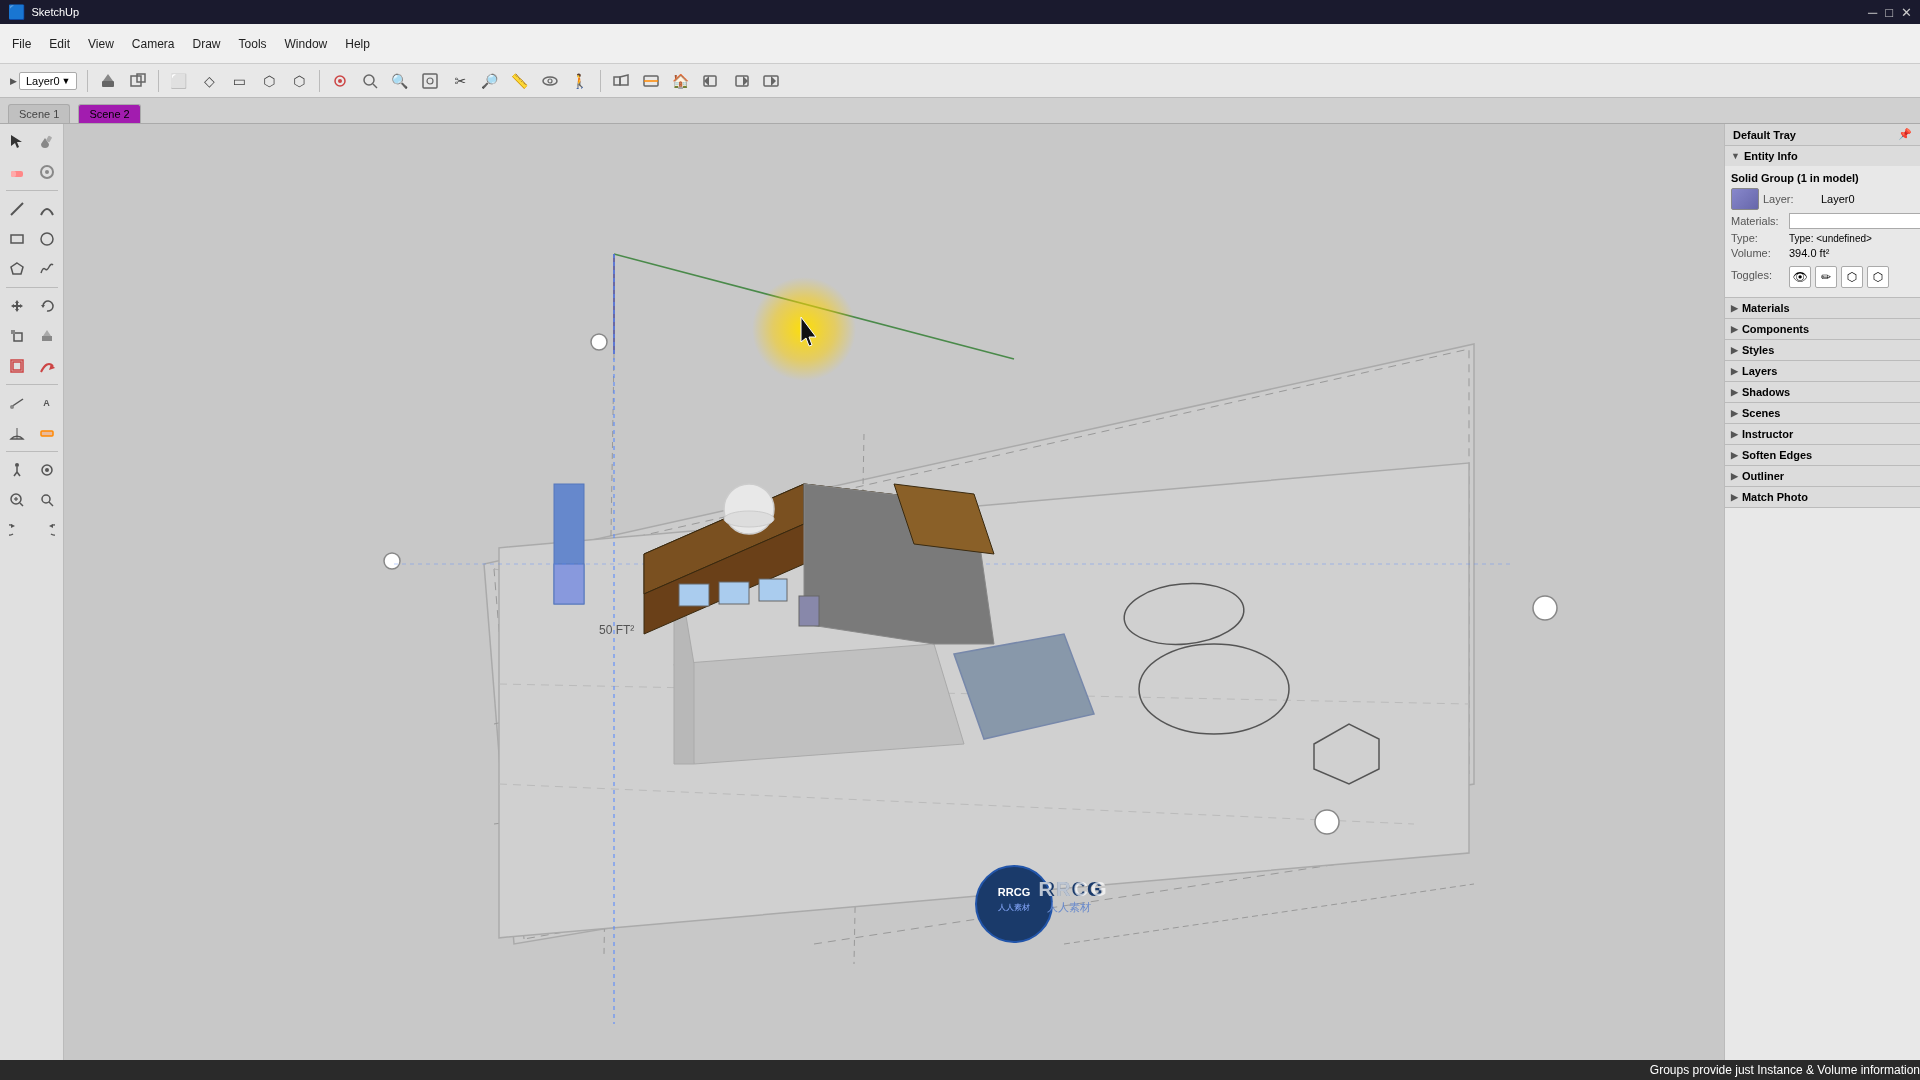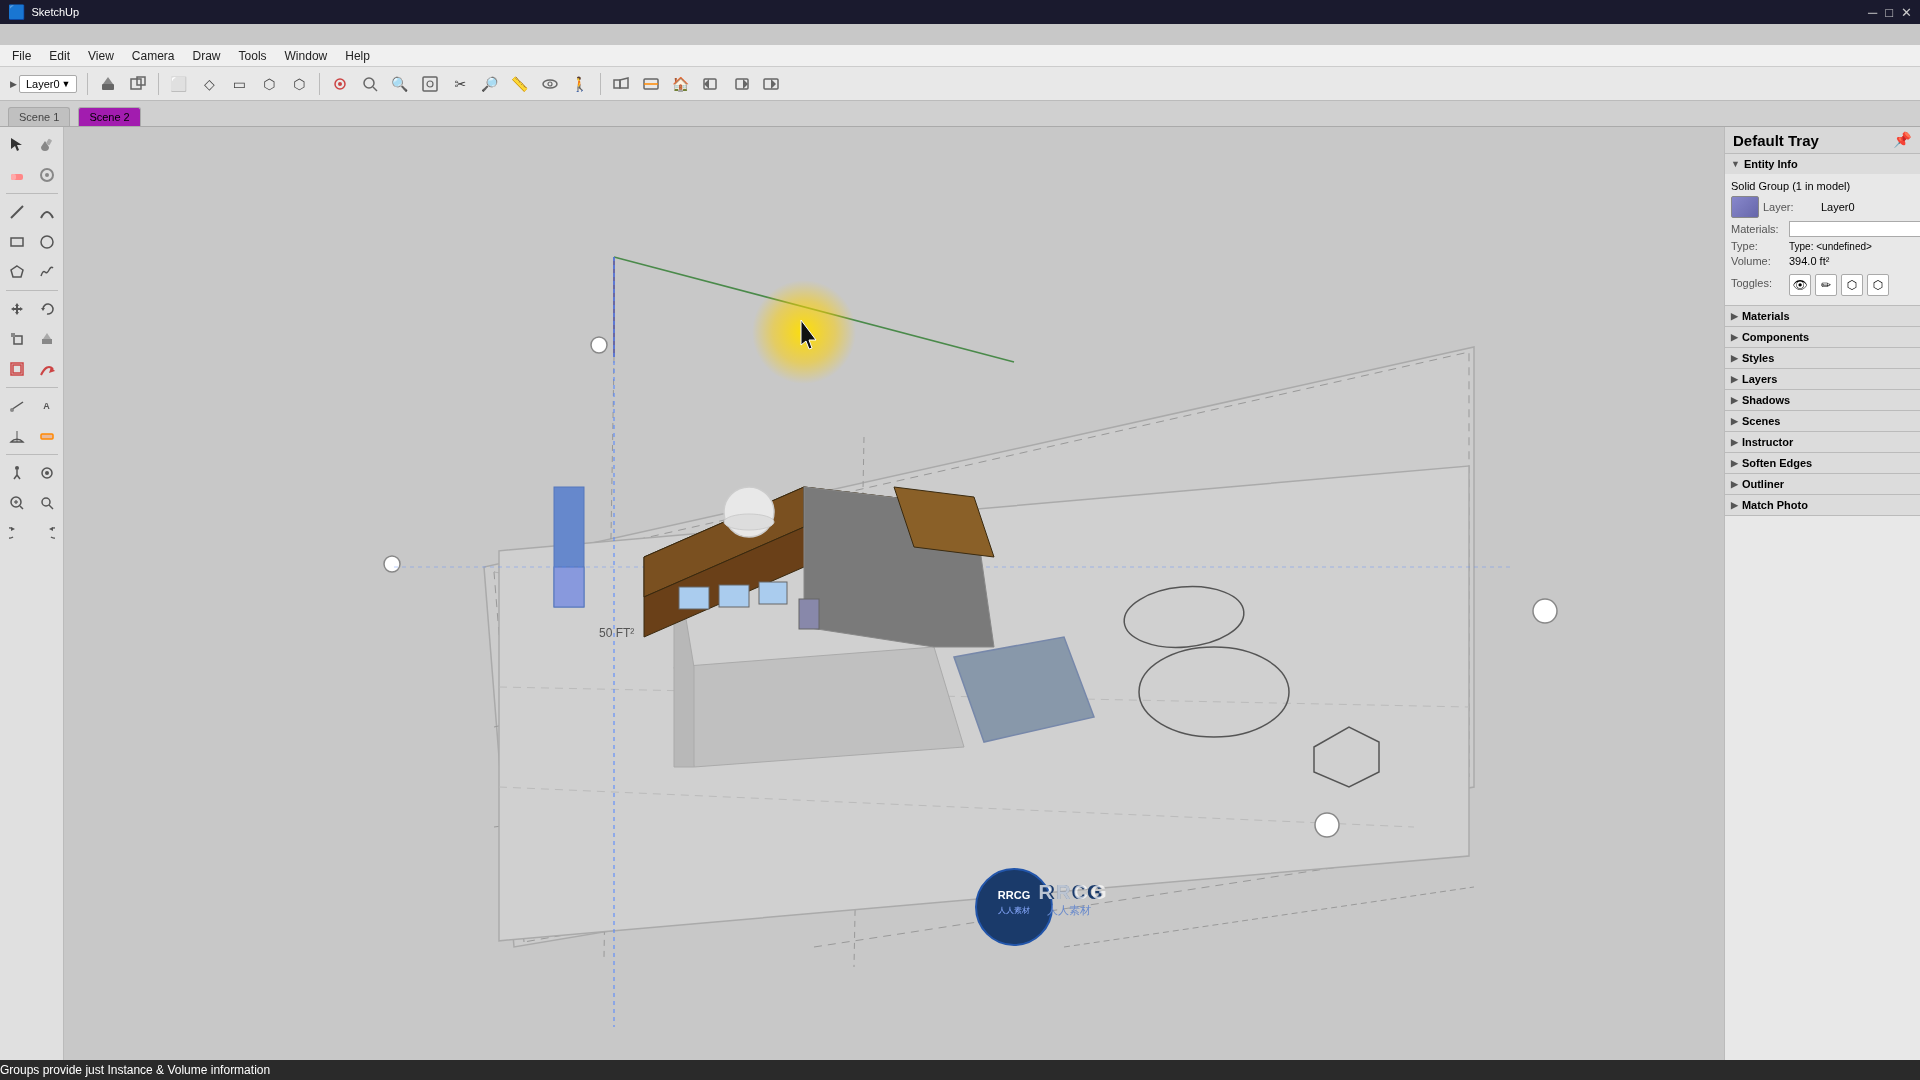--- a/index.html
+++ b/index.html
@@ -10,23 +10,23 @@
       width: 100%; height: 24px; background: #1a1a2e;
       display: flex; align-items: center; justify-content: space-between;
       padding: 0 8px; color: #fff; font-size: 11px;
     }
     #titlebar-left { display: flex; align-items: center; gap: 6px; }
     #titlebar-right { display: flex; gap: 8px; }
     .title-btn { color: #ccc; cursor: pointer; font-size: 13px; }
 
     
     #menubar {
-      width: 100%; height: 22px; background: #f0f0f0;
+      width: 100%; height: 40px; background: #f0f0f0;
       display: flex; align-items: center; padding: 0 4px;
-      border-bottom: 1px solid #ccc; gap: 2px; margin-top: 21px;
+      border-bottom: 1px solid #ccc; gap: 2px;
     }
     .menu-item {
       padding: 2px 8px; font-size: 12px; cursor: pointer;
       color: #222;
     }
 
     
     #toolbar {
       width: 100%; height: 34px; background: #e8e8e8;
       display: flex; align-items: center; padding: 0 6px; gap: 2px;
@@ -80,55 +80,55 @@
     
     .grid-svg { position: absolute; top: 0; left: 0; width: 100%; height: 100%; }
 
     
     #right-panel {
       width: 196px; background: #e8e8e8; border-left: 1px solid #bbb;
       display: flex; flex-direction: column;
     }
     #panel-header {
       display: flex; align-items: center; justify-content: space-between;
-      padding: 4px 8px; background: #d8d8d8; border-bottom: 1px solid #bbb; font-size: 15px; font-weight: bold;
+      padding: 4px 8px; background: #d8d8d8; border-bottom: 1px solid #bbb; font-size: 11px; font-weight: bold;
     }
     .panel-section {
       border-bottom: 1px solid #bbb;
     }
     .panel-section-header {
       display: flex; align-items: center; padding: 4px 6px;
       font-size: 11px; font-weight: bold; cursor: pointer; gap: 4px;
       background: #dcdcdc;
     }
     .section-arrow { font-size: 9px; color: #555; }
 
     
     #entity-info { padding: 6px; font-size: 11px; }
-    .ei-title { font-weight: normal; margin-bottom: 4px; }
+    .ei-title { font-weight: bold; margin-bottom: 4px; }
     .ei-row { display: flex; align-items: center; margin-bottom: 3px; gap: 4px; }
     .ei-label { color: #555; min-width: 54px; }
     .ei-value { flex: 1; }
     .ei-input {
       flex: 1; border: 1px solid #aaa; padding: 1px 3px; font-size: 11px; background: #fff;
     }
     .ei-color-swatch {
       width: 28px; height: 22px; background: linear-gradient(135deg, #8888cc 0%, #6666aa 100%);
       border: 1px solid #888; border-radius: 2px;
     }
     .ei-toggles { display: flex; gap: 4px; margin-top: 4px; }
     .ei-toggle-btn {
       width: 22px; height: 22px; display: flex; align-items: center; justify-content: center;
       border: 1px solid #aaa; background: #fff; cursor: pointer; font-size: 12px; border-radius: 2px;
     }
 
     
     #statusbar {
       width: 100%; height: 20px; background: #2a2a2a;
-      display: flex; align-items: center; justify-content: flex-start;
+      display: flex; align-items: center; justify-content: flex-end;
       color: #fff; font-size: 12px; position: absolute; bottom: 0; left: 0;
     }
   </style>
 </head>
 <body>
 
 <div id="titlebar">
   <div id="titlebar-left">
     <span style="font-size:14px;">🟦</span>
     <span>SketchUp</span>

